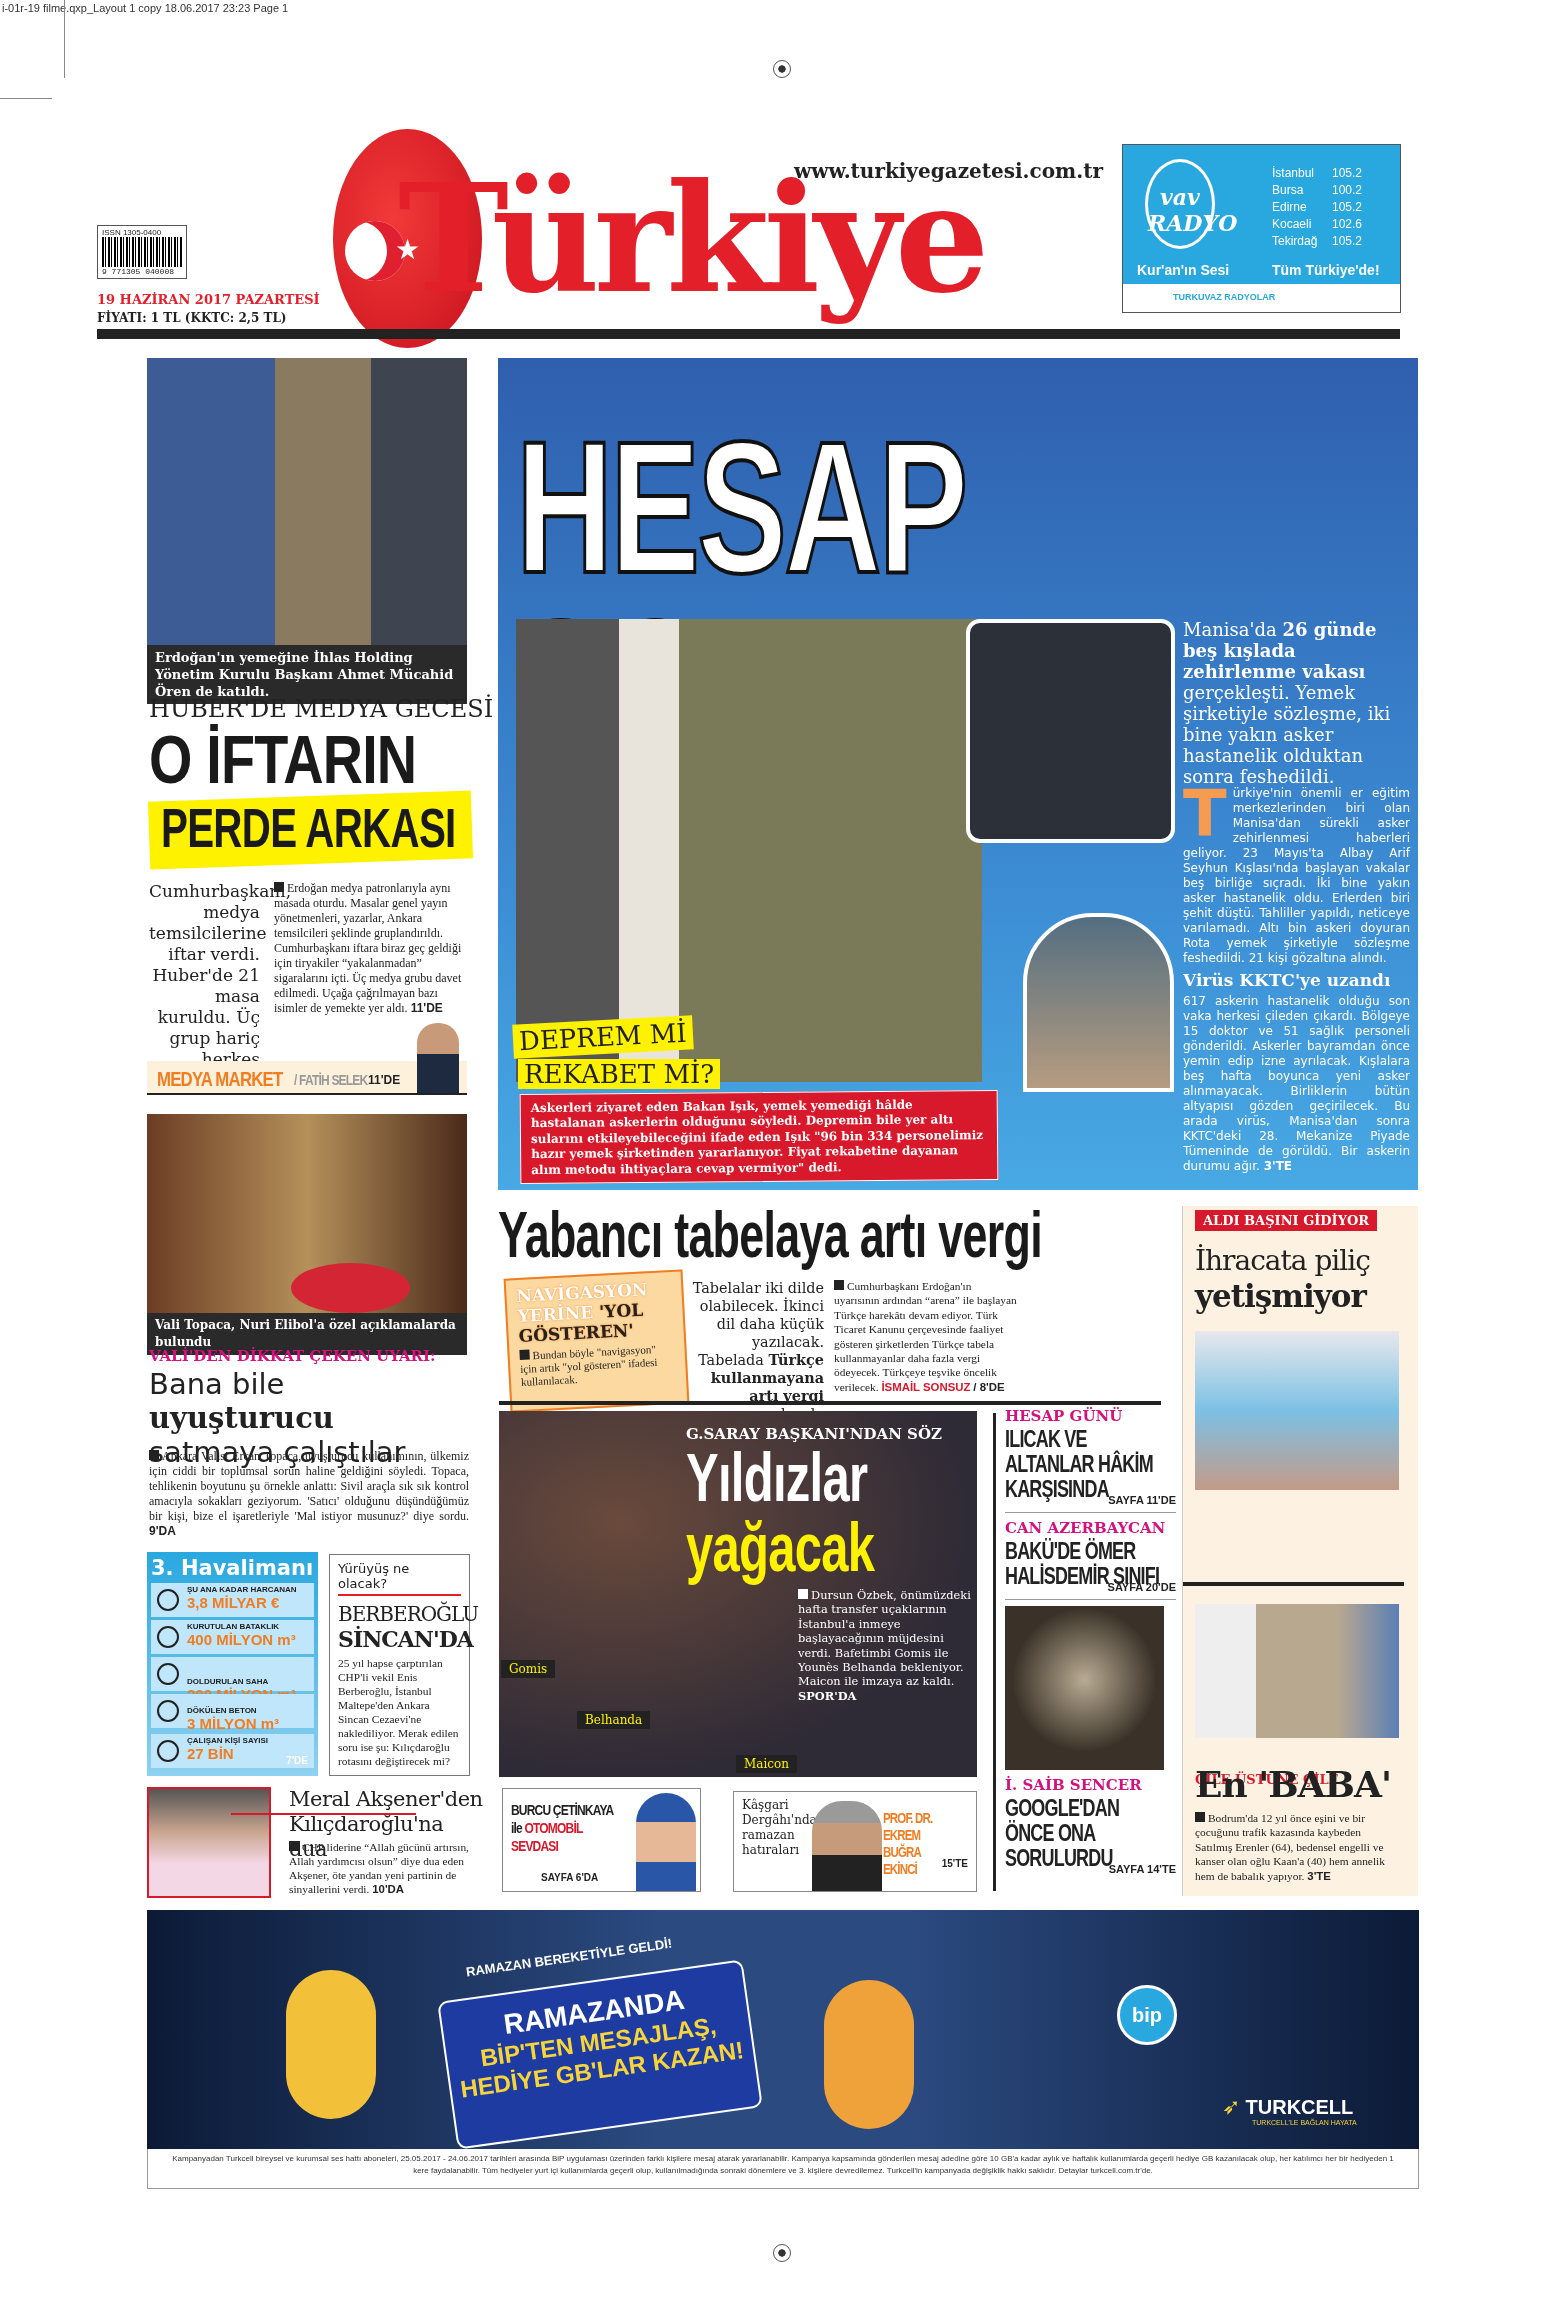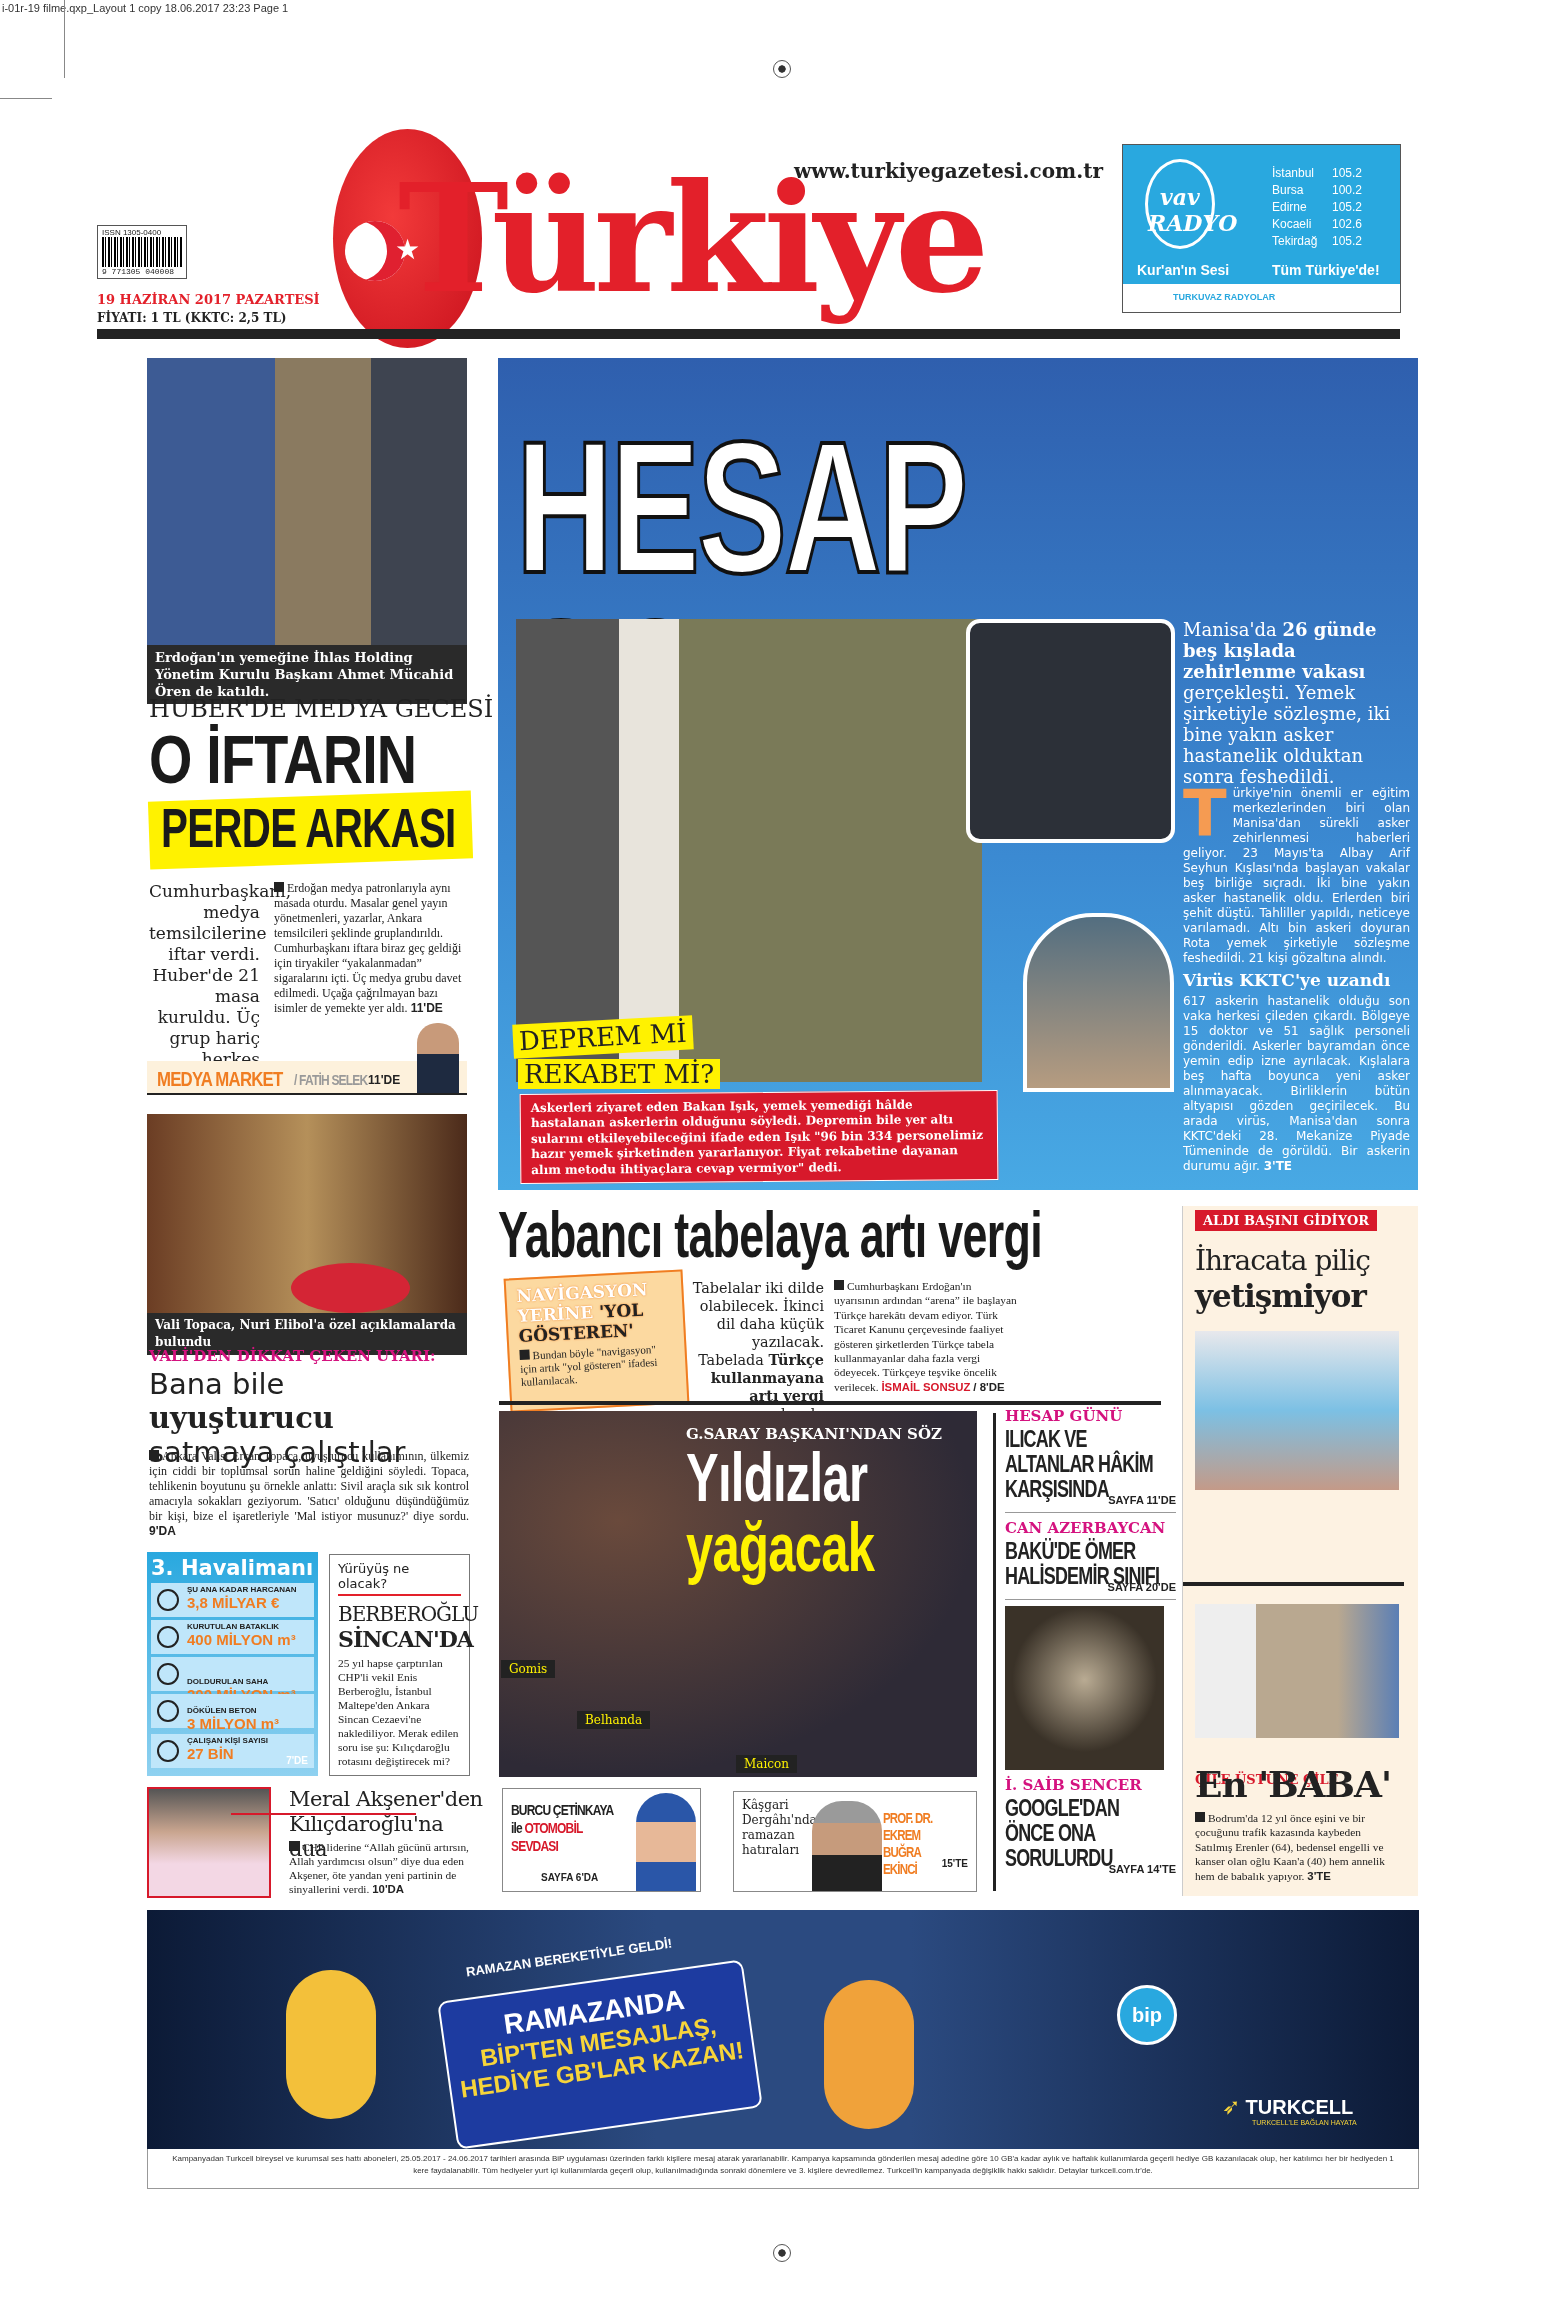--- a/index.html
+++ b/index.html
@@ -154,20 +154,21 @@
 <div class="abs" style="left:685px;top:1279px;width:139px;font:14.4px/18px 'DejaVu Serif',serif;text-align:right">
   <span>Tabelalar iki dilde olabilecek. İkinci dil daha küçük yazılacak. Tabelada</span> <b>Türkçe kullanmayana artı vergi</b> <span>gelecek.</span>
 </div>
 <div class="abs body-s" style="left:834px;top:1279px;width:184px;font-size:11.4px;line-height:14.4px"><span class="sq"></span><span>Cumhurbaşkanı Erdoğan'ın uyarısının ardından “arena” ile başlayan Türkçe harekâtı devam ediyor. Türk Ticaret Kanunu çerçevesinde faaliyet gösteren şirketlerden Türkçe tabela kullanmayanlar daha fazla vergi ödeyecek. Türkçeye teşvike öncelik verilecek.</span> <span class="ref" style="color:#d7192b">İSMAİL SONSUZ</span> <span class="ref">/ 8'DE</span></div>
 <div class="abs rule" style="left:499px;top:1401px;width:662px"></div>
 
 <div class="abs photo" style="left:499px;top:1411px;width:478px;height:366px;background:radial-gradient(ellipse at 25% 30%,#6a4a3c,#2e2a36 70%)">
   <div class="abs" style="left:187px;top:14px;font:bold 15px 'DejaVu Serif',serif;color:#fff">G.SARAY BAŞKANI'NDAN SÖZ</div>
   <div class="abs cond" style="left:187px;top:30px;font-size:68px;line-height:72px;color:#fff;transform:scaleX(0.72)">Yıldızlar</div>
   <div class="abs cond" style="left:187px;top:100px;font-size:68px;line-height:72px;color:#fff200;transform:scaleX(0.72)">yağacak</div>
+  <div class="abs" style="left:299px;top:177px;width:179px;font:11.4px/14.4px 'DejaVu Serif',serif;color:#fff"><span class="sq" style="background:#fff"></span><span>Dursun Özbek, önümüzdeki hafta transfer uçaklarının İstanbul'a inmeye başlayacağının müjdesini verdi. Bafetimbi Gomis ile Younès Belhanda bekleniyor. Maicon ile imzaya az kaldı.</span> <b>SPOR'DA</b></div>
   <div class="abs" style="left:2px;top:249px;background:#222;color:#fff200;font:12px 'DejaVu Serif',serif;padding:2px 8px">Gomis</div>
   <div class="abs" style="left:78px;top:300px;background:#222;color:#fff200;font:12px 'DejaVu Serif',serif;padding:2px 8px">Belhanda</div>
   <div class="abs" style="left:237px;top:344px;background:#222;color:#fff200;font:12px 'DejaVu Serif',serif;padding:2px 8px">Maicon</div>
 </div>
 
 <div class="abs" style="left:502px;top:1788px;width:199px;height:104px;border:1px solid #888;padding:12px 8px">
   <div class="cond" style="font-size:15px;line-height:18px;transform:scaleX(0.8)"><span>BURCU ÇETİNKAYA</span><br><span>ile</span> <span style="color:#d7192b">OTOMOBİL</span><br><span style="color:#d7192b">SEVDASI</span></div>
   <div class="ref" style="position:absolute;left:38px;bottom:8px;font-size:10px">SAYFA 6'DA</div>
   <div style="position:absolute;right:4px;bottom:0;width:60px;height:98px;border-radius:30px 30px 0 0;background:linear-gradient(#2a56a8 0 30%,#e7b898 30% 70%,#2a56a8 70%)"></div>
 </div>

